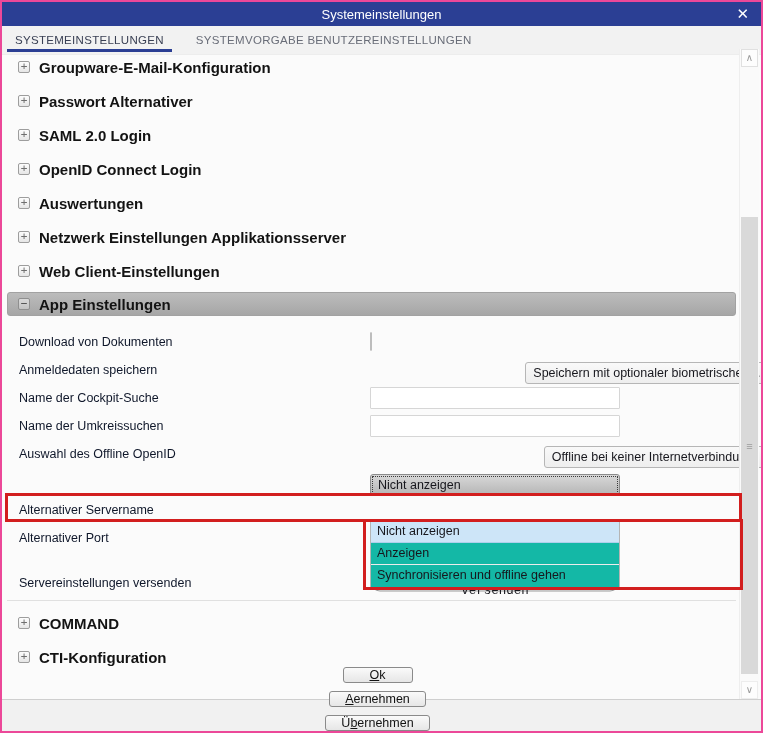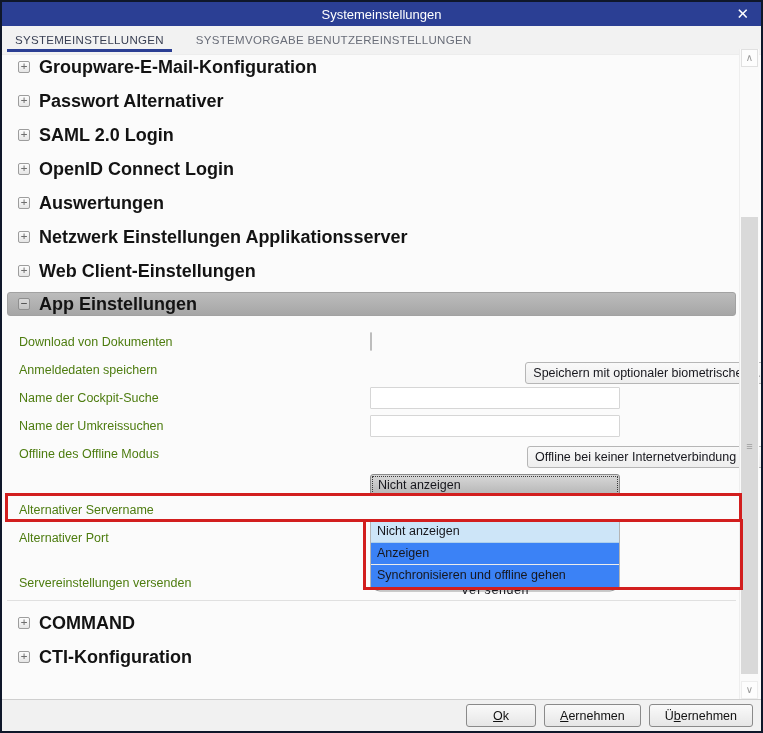--- a/index.html
+++ b/index.html
@@ -1,21 +1,21 @@
 <!DOCTYPE html>
 <html><head>
 <meta charset="utf-8">
 <style>
   * { box-sizing: border-box; margin: 0; padding: 0; }
   html,body { background:#555; }
   body { font-family:"Liberation Sans", sans-serif; }
 
   .dialog {
     position:relative; width:763px; height:733px;
-    background:#fbfbfb; border:2px solid #0f172a; overflow:hidden;
+    background:#fbfbfb; border:2px solid #ec4899; overflow:hidden;
   }
 
   
   .titlebar {
     height:24px; background:#2b3f94; color:#fff;
     display:flex; align-items:center; justify-content:center;
     font-size:13px; position:relative;
   }
   .titlebar .close {
     position:absolute; right:8px; top:0; height:100%;
@@ -41,33 +41,33 @@
   .content { position:absolute; top:53px; left:0; right:0; bottom:32px; background:#fbfbfb; }
 
   .sections-top { margin-top:-5px; }
   .section-row { height:34px; display:flex; align-items:center; padding-left:16px; gap:9px; cursor:pointer; }
   .exp-box {
     width:12px; height:12px; border:1px solid #9d9d9d; border-radius:2px;
     background:linear-gradient(#fdfdfd,#e6e6e6); color:#6e6e6e;
     font-size:11px; line-height:10px; text-align:center; flex:0 0 auto;
     font-family:"DejaVu Sans Mono", monospace;
   }
-  .section-label { font-size:18px; font-weight:bold; color:#131313; }
+  .section-label { font-size:15px; font-weight:bold; color:#131313; }
 
   .app-header {
     height:24px; margin:4px 25px 0 5px; border-radius:3px;
     background:linear-gradient(#bcbcbc,#a6a6a6); border:1px solid #a2a2a2;
     display:flex; align-items:center; padding-left:10px; gap:9px; cursor:pointer;
   }
   .app-header .exp-box { background:linear-gradient(#d9d9d9,#c3c3c3); border-color:#8f8f8f; color:#4c4c4c; }
 
   .form { padding-top:12px; }
   .form-row { height:28px; position:relative; display:flex; align-items:center; }
   .form-row.tall { height:30px; margin-top:16px; }
-  .form-label { padding-left:17px; font-size:12.5px; color:#4d7c0f; }
+  .form-label { padding-left:17px; font-size:12.5px; color:#0f172a; }
   .ctrl { position:absolute; left:368px; width:250px; top:50%; transform:translateY(-50%); }
 
   .checkbox {
     width:14px; height:14px; border:1px solid #bdbdbd; border-radius:3px;
     background:#f4f4f4; cursor:pointer;
   }
 
   .select {
     height:22px; border:1px solid #b6b6b6; border-radius:3px;
     background:linear-gradient(#f9f9f9,#eeeeee);
@@ -99,21 +99,21 @@
   .sect-divider { height:1px; background:#e0e0e0; margin:2px 25px 0 5px; }
   .sections-bottom { margin-top:5px; }
 
   
   .popup {
     position:absolute; left:368px; top:518px; width:250px; z-index:40;
     background:#fafafa; border:1px solid #b5b5b5;
   }
   .popup .opt {
     height:22px; line-height:21px; font-size:12.5px; color:#17171d;
-    padding-left:6px; border-bottom:1px solid #ececec; cursor:pointer; background:#3b82f6;
+    padding-left:6px; border-bottom:1px solid #ececec; cursor:pointer; background:#14b8a6;
   }
   .popup .opt:last-child { border-bottom:none; }
   .popup .opt.selected { background:#cde5f8; border-bottom:1px solid #aed0ec; }
 
   
   .anno { position:absolute; border:3px solid #d21e1e; z-index:60; pointer-events:none; }
   .anno1 { left:3px;  top:491px; width:737px; height:29px; }
   .anno2 { left:361px; top:517px; width:380px; height:71px; }
 
   
@@ -132,21 +132,21 @@
     position:absolute; left:1px; right:1px; top:168px; height:457px;
     background:#d9d9d9; cursor:grab;
     display:flex; align-items:center; justify-content:center;
     color:#9a9a9a; font-size:11px;
   }
 
   
   .footer {
     position:absolute; left:0; right:0; bottom:0; height:32px;
     background:#f1f1f1; border-top:1px solid #cfcfcf;
-    display:flex; align-items:center; justify-content:flex-end; gap:8px; padding-right:8px;
+    display:flex; align-items:center; justify-content:flex-end; gap:8px; padding-right:8px;flex-direction:column;
   }
   .fbtn {
     height:23px; min-width:70px; padding:0 15px;
     border:1px solid #8a8a8a; border-radius:3px;
     background:linear-gradient(#fafafa,#e6e6e6);
     font-family:"Liberation Sans",sans-serif; font-size:12.5px; color:#121212; cursor:pointer;
   }
   .fbtn .key { text-decoration:underline; }
 </style>
 </head>
@@ -226,21 +226,21 @@
         <span class="ctrl"><input class="tinput" value="" style=""></span>
       </div>
 
       <div class="form-row">
         <span class="form-label">Name der Umkreissuchen</span>
         <span class="ctrl"><input class="tinput" value="" style=""></span>
       </div>
 
 
       <div class="form-row">
-        <span class="form-label">Offline des Offline Modus</span>
+        <span class="form-label">Auswahl des Offline OpenID</span>
         <div class="ctrl select">
           <span>Offline bei keiner Internetverbindung</span>
           
         </div>
       </div>
 
       <div class="form-row">
         <div class="ctrl select focused">
           <span>Nicht anzeigen</span>
           

